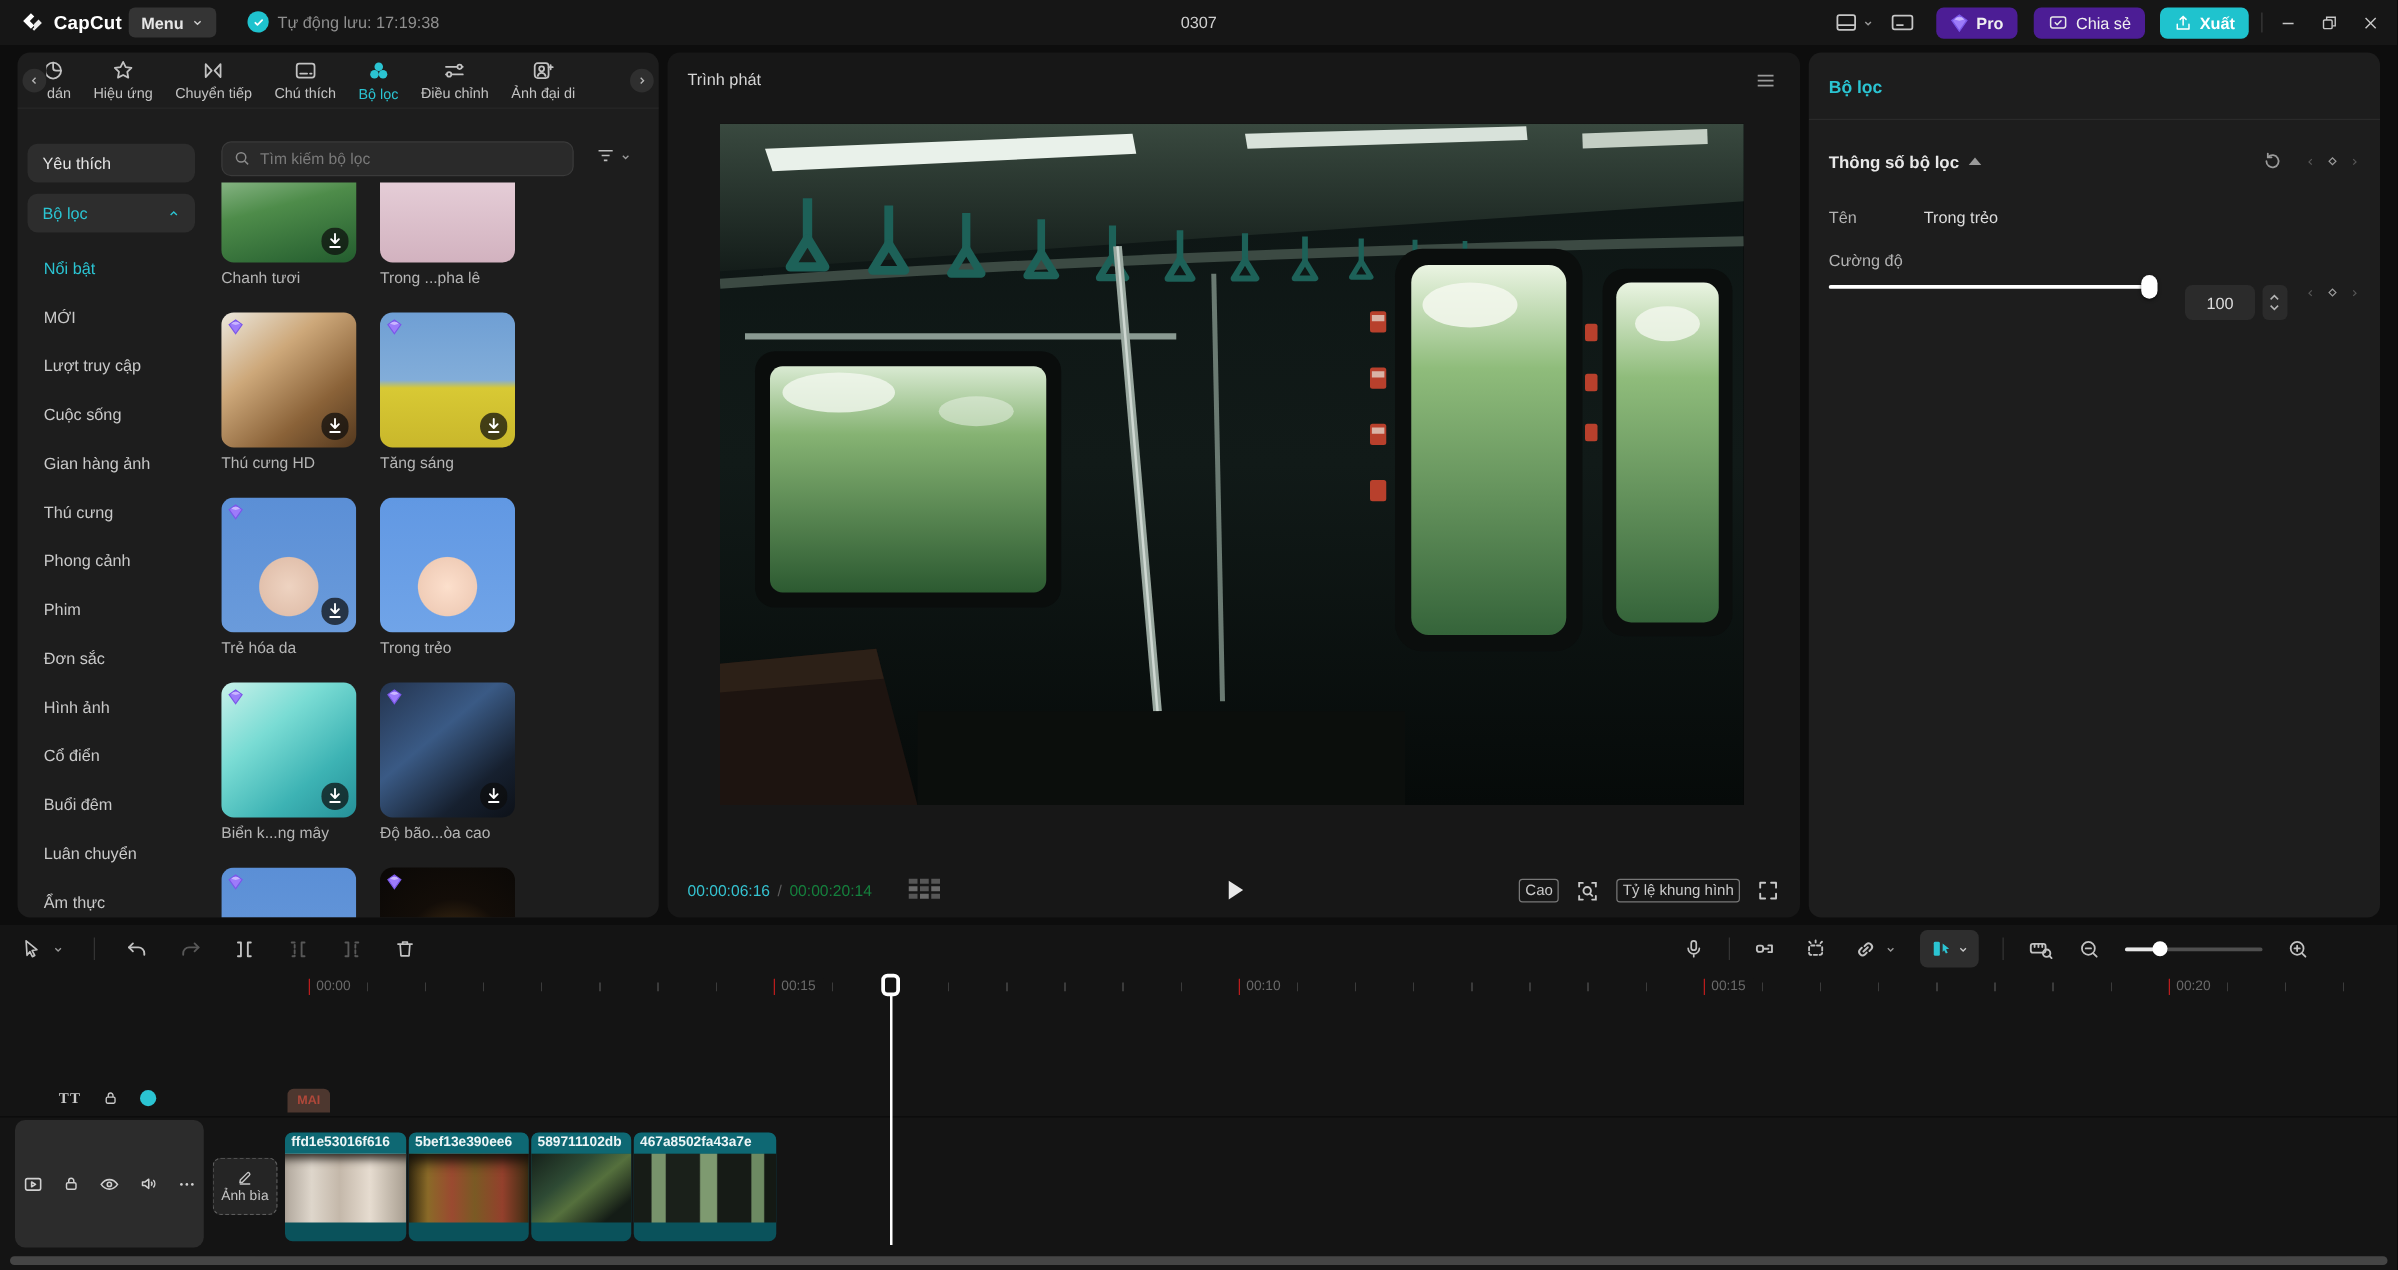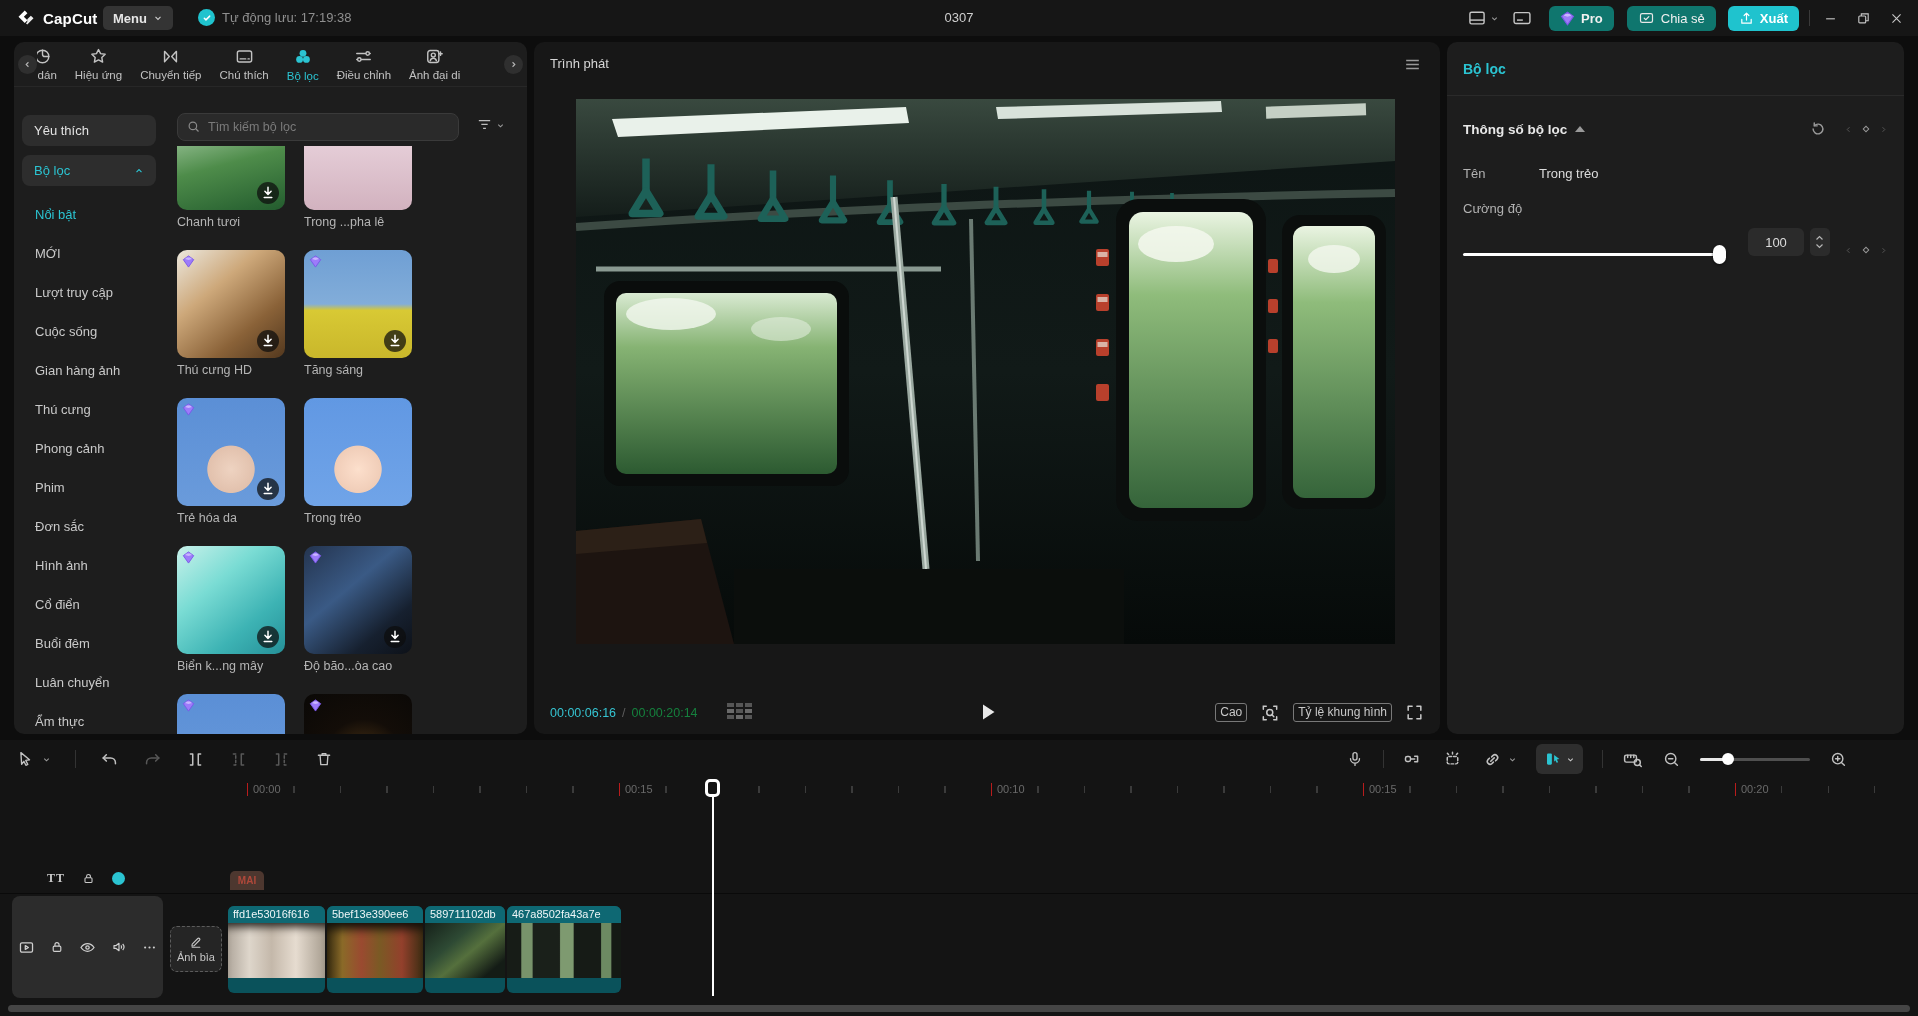--- a/index.html
+++ b/index.html
@@ -9,21 +9,21 @@
   
   .topbar{position:absolute;left:0;top:0;width:1918px;height:36px;background:#161616;display:flex;align-items:center;}
   .logo{position:absolute;left:16px;top:8px;display:flex;align-items:center;gap:7px;color:#fff;font-size:15px;font-weight:700;letter-spacing:.2px;}
   .menu-btn{position:absolute;left:103px;top:6px;height:24px;padding:0 10px;background:#343434;border-radius:5px;display:flex;align-items:center;gap:6px;color:#e6e6e6;font-size:13px;font-weight:600;}
   .autosave{position:absolute;left:198px;top:9px;display:flex;align-items:center;gap:7px;color:#8f8f8f;font-size:13px;}
   .save-check{width:17px;height:17px;border-radius:50%;background:#1fc3ce;display:flex;align-items:center;justify-content:center;}
   .doc-title{position:absolute;left:0;right:0;top:10px;text-align:center;color:#cfcfcf;font-size:13px;pointer-events:none;}
   .tb-right{position:absolute;right:8px;top:0;height:36px;display:flex;align-items:center;}
   .tb-ic{color:#c6c6c6;display:flex;align-items:center;}
   .pill{height:25px;border-radius:6px;display:flex;align-items:center;gap:6px;padding:0 11px;font-size:13px;color:#f0f0f0;}
-  .pill.gray{background:#0f766e;}
+  .pill.gray{background:#4c1d95;}
   .pill.teal{background:#1fc3ce;color:#fff;font-weight:600;}
   .tb-div{width:1px;height:16px;background:#3a3a3a;margin:0 13px 0 10px;}
   
   .panel{position:absolute;top:42px;height:692px;background:#1d1d1d;border-radius:10px;overflow:hidden;}
   .left-panel{left:14px;width:513px;}
   .preview-panel{left:534px;width:906px;background:#171717;}
   .right-panel{left:1447px;width:457px;}
   
   .tabstrip{position:absolute;left:0;top:0;right:0;height:45px;border-bottom:1px solid #272727;display:flex;align-items:center;padding:0 4px;}
   .nav-ch{width:19px;height:19px;border-radius:50%;background:#2f2f2f;color:#b5b5b5;display:flex;align-items:center;justify-content:center;flex:0 0 auto;}
@@ -78,21 +78,21 @@
   .ins-head{height:54px;border-bottom:1px solid #2a2a2a;display:flex;align-items:center;padding:0 16px;color:#2bc4d2;font-size:14px;font-weight:600;}
   .ins-sec{margin:24px 16px 0;display:flex;align-items:center;}
   .ins-sec .t{color:#e8e8e8;font-size:13.5px;font-weight:600;}
   .tri-up{width:0;height:0;border-left:5px solid transparent;border-right:5px solid transparent;border-bottom:6px solid #9a9a9a;margin-left:8px;}
   .kf{display:flex;align-items:center;gap:7px;color:#9a9a9a;}
   .kf .ch{color:#565656;}
   .ins-row{margin:28px 16px 0;display:flex;align-items:center;font-size:13px;}
   .ins-row .lab{width:76px;color:#b2b2b2;}
   .ins-row .val{color:#dcdcdc;}
   .ins-int{margin:20px 16px 0;color:#b2b2b2;font-size:13px;}
-  .slider-row{margin:12px 16px 0;display:flex;align-items:flex-end;height:28px;}
+  .slider-row{margin:12px 16px 0;display:flex;align-items:flex-start;height:28px;}
   .sl-track{position:relative;width:268px;height:3px;background:#fff;border-radius:2px;}
   .sl-handle{position:absolute;right:-6px;top:-8px;width:13px;height:19px;background:#fff;border-radius:7px;box-shadow:0 1px 3px rgba(0,0,0,.6);}
   .valbox{margin-left:28px;width:58px;height:28px;background:#2b2b2b;border-radius:6px;display:flex;align-items:center;justify-content:center;color:#dcdcdc;font-size:13px;}
   .stepper{margin-left:6px;width:21px;height:28px;background:#2b2b2b;border-radius:5px;display:flex;flex-direction:column;align-items:center;justify-content:center;gap:2px;color:#b5b5b5;}
   .slider-row .kf{margin-left:14px;}
   
   .timeline{position:absolute;left:0;top:740px;width:1918px;height:276px;background:#141414;}
   .tl-toolbar{position:absolute;left:0;top:0;right:0;height:38px;display:flex;align-items:center;padding:0 70px 0 16px;}
   .tl-left{display:flex;align-items:center;gap:24px;}
   .tl-right{margin-left:auto;display:flex;align-items:center;gap:19px;}
@@ -108,21 +108,21 @@
   .rlabel{position:absolute;top:3px;height:13px;line-height:13px;font-size:11px;color:#6a6a6a;background:#141414;border-left:1px solid #b91c1c;padding:0 6px 0 5px;}
   .upper-icons{position:absolute;left:20px;top:131px;display:flex;align-items:center;gap:17px;color:#c9c9c9;}
   .tt{font-size:12px;font-weight:700;letter-spacing:1px;font-family:"Liberation Serif","DejaVu Serif",serif;margin-left:27px;}
   .teal-dot{width:13px;height:13px;border-radius:50%;background:#2bc4d2;}
   .texttag{position:absolute;left:230px;top:131px;width:34px;height:19px;background:#4d372f;border-radius:5px 5px 0 0;display:flex;align-items:center;justify-content:center;font-size:10px;font-weight:700;color:#b0483a;}
   .tl-div{position:absolute;left:0;right:0;top:153px;height:1px;background:#0a0a0a;}
   .track-head{position:absolute;left:12px;top:156px;width:151px;height:102px;background:#2c2c2c;border-radius:8px;display:flex;align-items:center;justify-content:center;gap:15px;color:#d0d0d0;}
   .cover-btn{position:absolute;left:170px;top:186px;width:52px;height:46px;background:#252525;border:1px dashed #5c5c5c;border-radius:7px;display:flex;flex-direction:column;align-items:center;justify-content:center;gap:2px;color:#c6c6c6;font-size:11px;}
   .clips{position:absolute;left:0;top:166px;height:87px;right:0;}
   .clip{position:absolute;top:0;height:87px;background:#0a525b;border-radius:6px;overflow:hidden;}
-  .clip-label{height:17px;line-height:17px;background:#0e6873;color:#eef6f7;font-size:11px;padding:0 5px;white-space:nowrap;}
+  .clip-label{height:17px;line-height:17px;background:#0e6873;color:#eef6f7;font-size:11px;padding:0 5px;white-space:nowrap;font-weight:bold;}
   .clip-photo{height:55px;}
   .cart-1{background:linear-gradient(90deg,#b0a79c 0%,#ded6cb 22%,#c4b8aa 45%,#e6dcd0 70%,#a89e90 100%);box-shadow:inset 0 10px 8px -6px #2a2520;}
   .cart-2{background:linear-gradient(90deg,#34290f 0%,#8a6a28 16%,#9a4a30 36%,#7a5a24 55%,#93402c 78%,#3c2d12 100%);box-shadow:inset 0 12px 10px -6px #15100a;}
   .cart-3{background:linear-gradient(140deg,#16211a 0%,#2e4a34 35%,#55703d 55%,#141c16 85%);}
   .cart-4{background:linear-gradient(90deg,#171c17 0 12%,#78936b 13% 22%,#1a201a 23% 46%,#7e9a70 47% 58%,#161b16 59% 82%,#6d8a62 83% 91%,#141914 92% 100%);}
   .playhead-stem{position:absolute;left:712px;top:56px;width:2px;height:200px;background:#fefefe;z-index:6;}
   .playhead-head{position:absolute;left:705px;top:39px;width:15px;height:18px;border:3px solid #fff;border-radius:5px;background:#141414;z-index:6;}
   .hscroll{position:absolute;left:8px;right:8px;top:265px;height:7px;background:#454545;border-radius:4px;}
 </style>
 </head>

